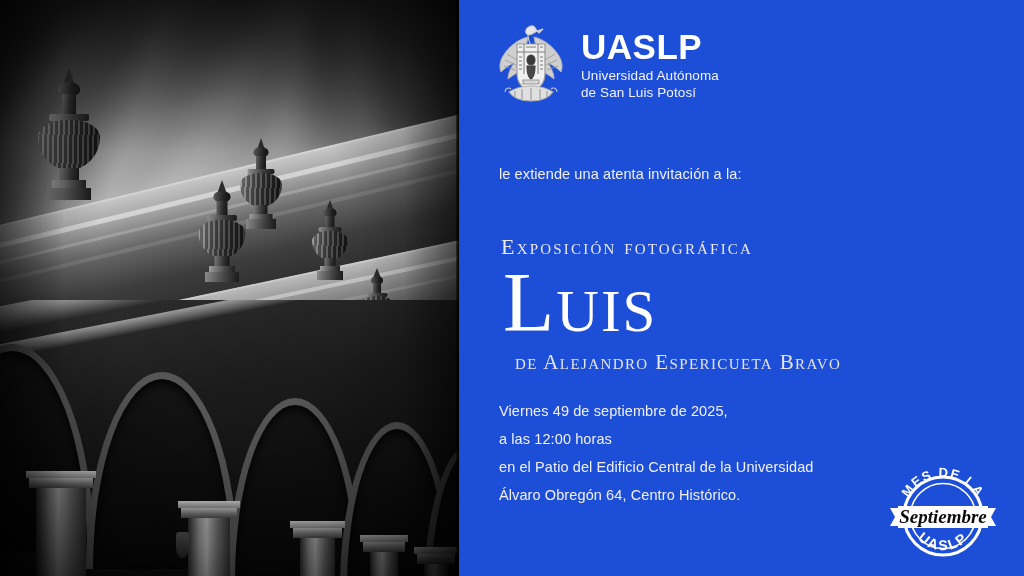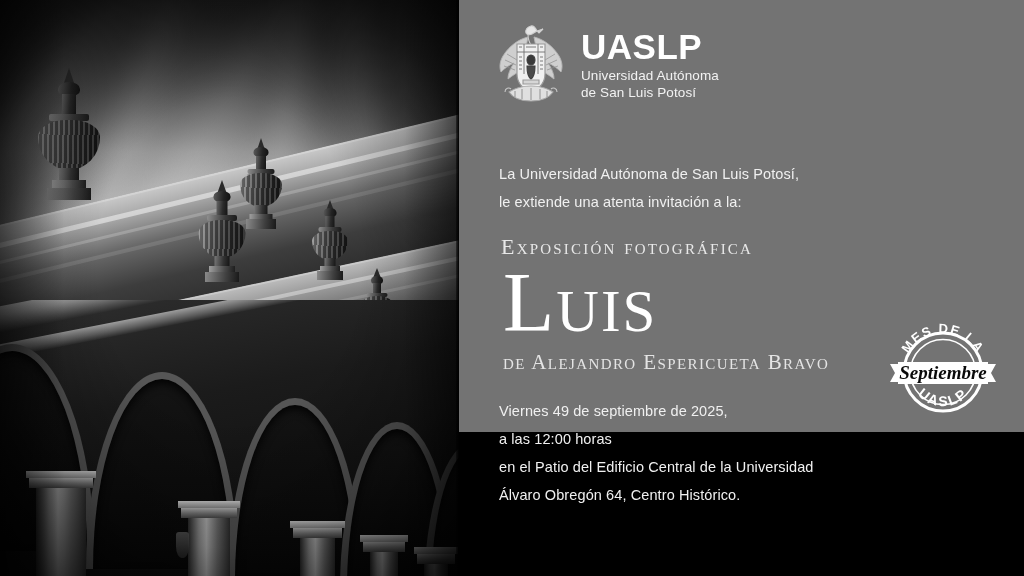--- a/index.html
+++ b/index.html
@@ -189,22 +189,22 @@
   }
   .photo-edge {
     position: absolute; right: 0; top: 0; width: 3px; height: 576px;
     background: linear-gradient(90deg, rgba(0,0,0,0.4), #000);
   }
 
   
   .panel {
     position: absolute;
     left: 459px; top: 0;
-    width: 565px; height: 432px;
-    background: #737373;
+    width: 565px; height: 576px;
+    background: #1d4ed8;
   }
 
   
   .logo {
     position: absolute;
     left: 36px; top: 22px;
     display: flex; align-items: center; gap: 14px;
   }
   .crest { width: 72px; height: 86px; display: block; }
   .logo-words { display: flex; flex-direction: column; }
@@ -236,21 +236,21 @@
   .title {
     position: absolute; left: 44px; top: 258px;
     color: #ffffff;
     font-family: "Liberation Serif", serif;
     font-size: 84px;
     font-variant: small-caps;
     letter-spacing: 2px;
     line-height: 1.06;
   }
   .author {
-    position: absolute; left: 44px; top: 350px;
+    position: absolute; left: 56px; top: 350px;
     color: #e4e4e4;
     font-family: "Liberation Serif", serif;
     font-size: 21px;
     font-variant: small-caps;
     letter-spacing: 1.4px;
   }
 
   
   .details {
     position: absolute; left: 40px; top: 398px;
@@ -440,21 +440,20 @@
       <div class="logo-words">
         <div class="logo-uaslp">UASLP</div>
         <div class="logo-sub">
           <div>Universidad Autónoma</div>
           <div>de San Luis Potosí</div>
         </div>
       </div>
     </div>
 
     <div class="invite">
-      <div>La Universidad Autónoma de San Luis Potosí,</div>
       <div>le extiende una atenta invitación a la:</div>
     </div>
 
     <div class="expo-label">Exposición fotográfica</div>
     <div class="title">Luis</div>
     <div class="author">de Alejandro Espericueta Bravo</div>
 
     <div class="details">
       <div>Viernes 49 de septiembre de 2025,</div>
       <div>a las 12:00 horas</div>

